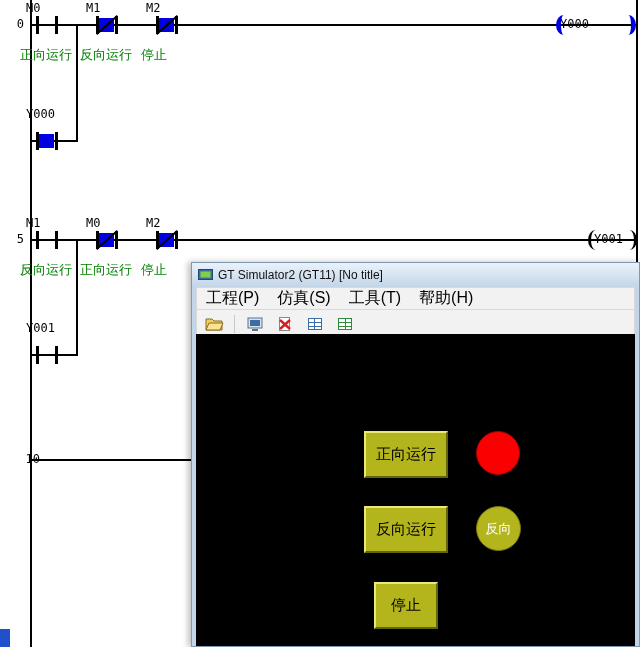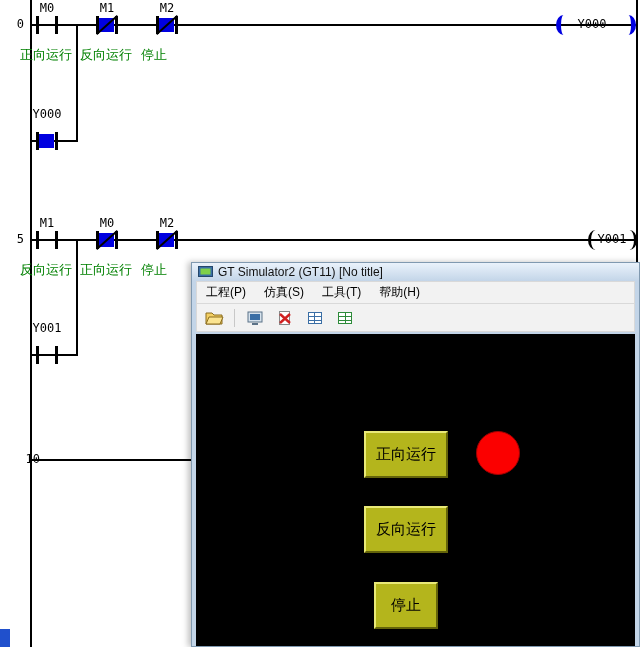--- a/index.html
+++ b/index.html
@@ -4,42 +4,42 @@
 <style>
   html,body{margin:0;padding:0;background:#fff}
   body{width:640px;height:647px;overflow:hidden;font-family:"Liberation Sans",sans-serif}
   #stage{position:relative;width:640px;height:647px;background:#fff}
 
   
   .hline,.vline{position:absolute;background:#000}
   .hline{height:2px}
   .vline{width:2px}
   .step{position:absolute;width:24px;text-align:right;font:12px "DejaVu Sans Mono",monospace;color:#000}
-  .clabel{position:absolute;text-align:center;font:12px "DejaVu Sans Mono",monospace;color:#000;white-space:nowrap}
+  .clabel{position:absolute;text-align:left;font:12px "DejaVu Sans Mono",monospace;color:#000;white-space:nowrap}
   .comment{position:absolute;text-align:center;font:13px "Liberation Sans",sans-serif;color:#008000;white-space:nowrap}
   .contact{position:absolute;width:22px;height:18px}
   .contact .bar{position:absolute;top:0;width:3px;height:18px;background:#000}
   .bar.l{left:0}.bar.r{right:0}
   .contact .fill{position:absolute;left:3px;top:2px;width:15px;height:14px;background:#0000e0}
   .contact .slash{position:absolute;left:-3px;top:8px;width:28px;height:2px;background:#000;transform:rotate(-42deg)}
   .paren{position:absolute;width:9px;height:20px;box-sizing:border-box}
   .paren.pl{border-left:3px solid #000;border-top-left-radius:9px 12px;border-bottom-left-radius:9px 12px}
   .paren.pr{border-right:3px solid #000;border-top-right-radius:9px 12px;border-bottom-right-radius:9px 12px}
   .paren.on.pl{border-left:5px solid #0000e0}
   .paren.on.pr{border-right:5px solid #0000e0}
   .corner{position:absolute;left:0;top:629px;width:10px;height:18px;background:#2050cc}
 
   
   #gtwin{position:absolute;left:191px;top:262px;width:449px;height:385px;background:#c3d5e8;
          border:1px solid #8099b0;box-sizing:border-box;z-index:10;box-shadow:-3px 0 6px rgba(0,0,0,.25)}
-  .titlebar{height:18px;display:flex;align-items:center;gap:5px;padding:0 6px;
+  .titlebar{height:24px;display:flex;align-items:center;gap:5px;padding:0 6px;
             background:linear-gradient(#eaf2fb,#c3d5e8)}
   .title{font-size:12px;color:#111;white-space:nowrap}
   .menubar{margin:0 4px;background:#f2f2f2;height:21px;display:flex;align-items:center;
-           font-size:12px;color:#000;border:1px solid #d9d9d9;border-bottom:none}
+           font-size:16px;color:#000;border:1px solid #d9d9d9;border-bottom:none}
   .menu-item{padding:0 9px;cursor:default}
   .toolbar{margin:0 4px;background:#f2f2f2;height:27px;display:flex;align-items:center;gap:5px;
            padding:0 5px;border:1px solid #d9d9d9}
   .tbtn{width:23px;height:23px;display:flex;align-items:center;justify-content:center;border:1px solid transparent}
   .tsep{width:1px;height:18px;background:#c8c8c8;margin:0 2px}
   .hmi{position:absolute;left:4px;top:71px;right:4px;bottom:0;background:#000}
   .hmi-btn{position:absolute;background:#b4b51c;border:2px solid;border-color:#e9e977 #63630a #63630a #e9e977;
            color:#000;font-size:15px;display:flex;align-items:center;justify-content:center;cursor:pointer;
            font-family:"Liberation Sans",sans-serif}
   .lamp{position:absolute;border-radius:50%;display:flex;align-items:center;justify-content:center}
@@ -196,18 +196,19 @@
           <path d="M2.5 6.5h13M2.5 10.5h13M9.5 2.5v11" stroke="#2e8b3a" fill="none"></path>
         </svg>
       </span>
     </div>
 
     <div class="hmi">
       <div class="hmi-btn" style="left:168px;top:97px;width:80px;height:43px">正向运行</div>
       <div class="lamp red" style="left:280px;top:97px;width:42px;height:42px"></div>
 
       <div class="hmi-btn" style="left:168px;top:172px;width:80px;height:43px">反向运行</div>
+      <div class="lamp yellow" style="left:280px;top:172px;width:43px;height:43px">反向</div>
 
       <div class="hmi-btn" style="left:178px;top:248px;width:60px;height:43px">停止</div>
     </div>
   </div>
 
 </div>
 
 </body></html>

